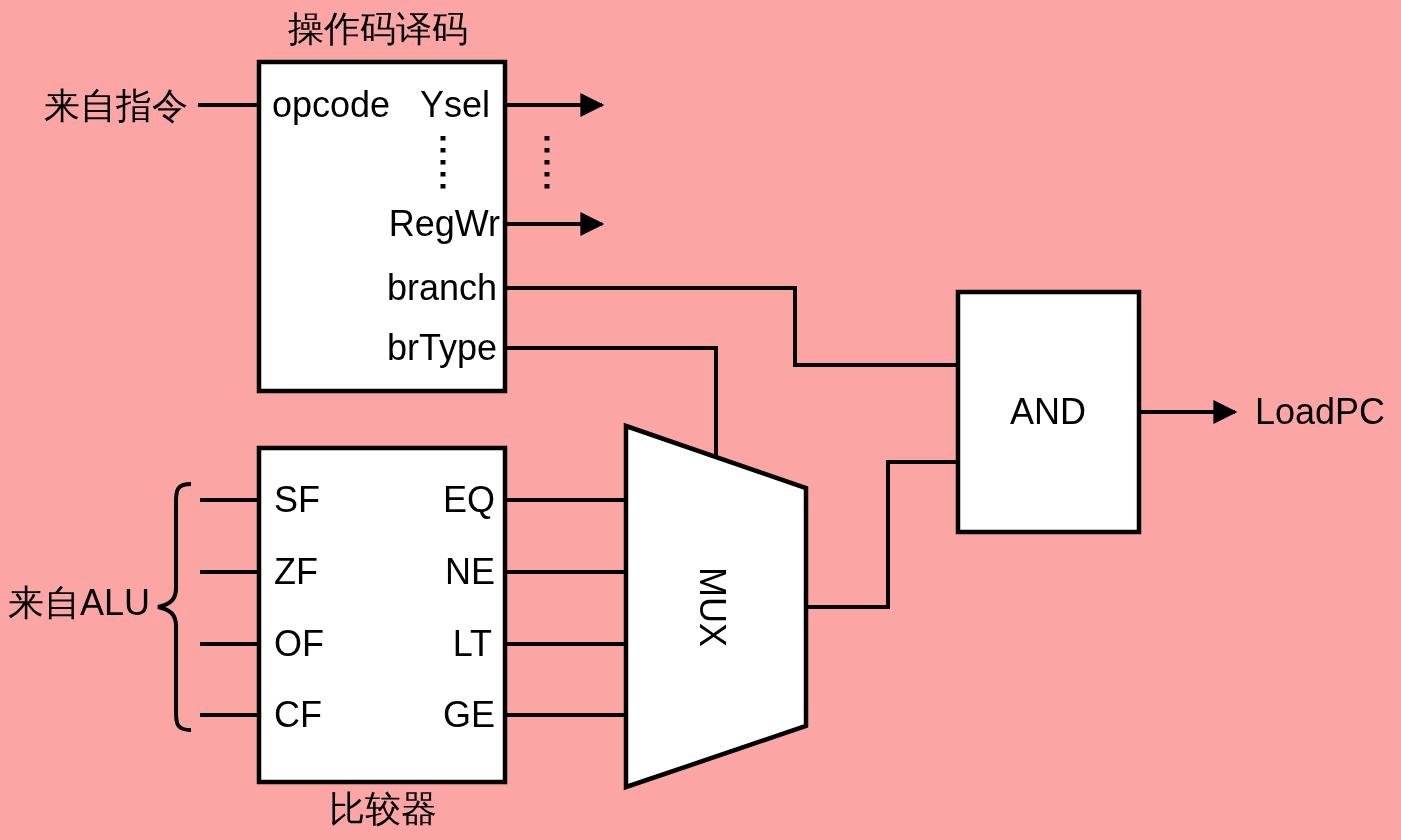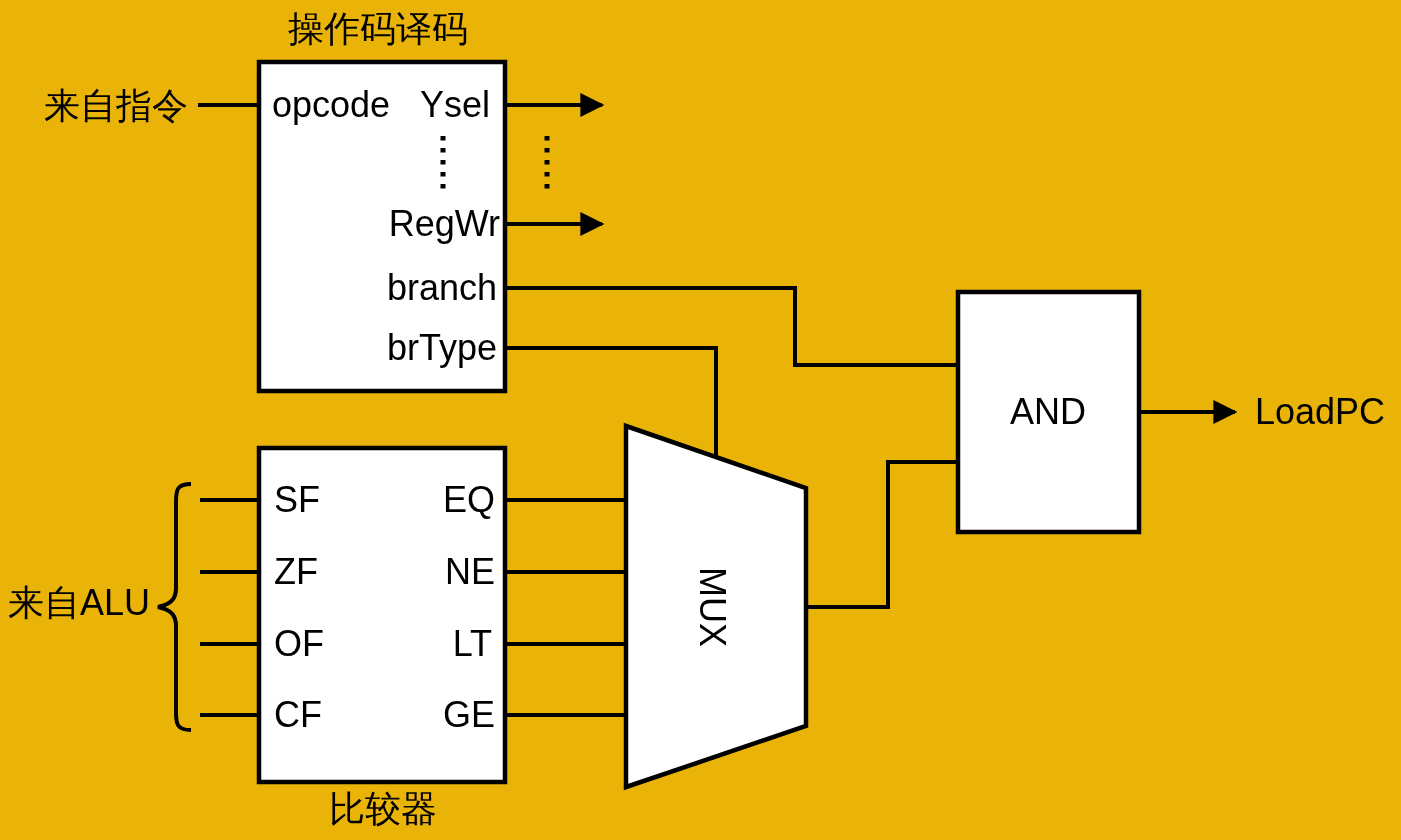--- a/index.html
+++ b/index.html
@@ -4,21 +4,21 @@
 <style>
   html, body {
     margin: 0;
     padding: 0;
     background: #ffffff;
   }
   .stage {
     position: relative;
     width: 1401px;
     height: 840px;
-    background: #eab308;
+    background: #fca5a5;
     overflow: hidden;
   }
   svg {
     display: block;
   }
   .wire {
     fill: none;
     stroke: #000000;
     stroke-width: 4;
   }

